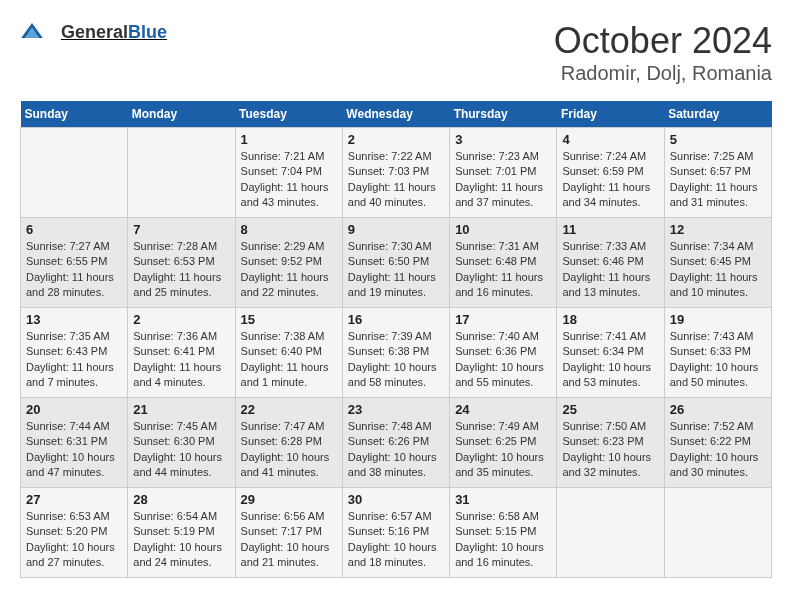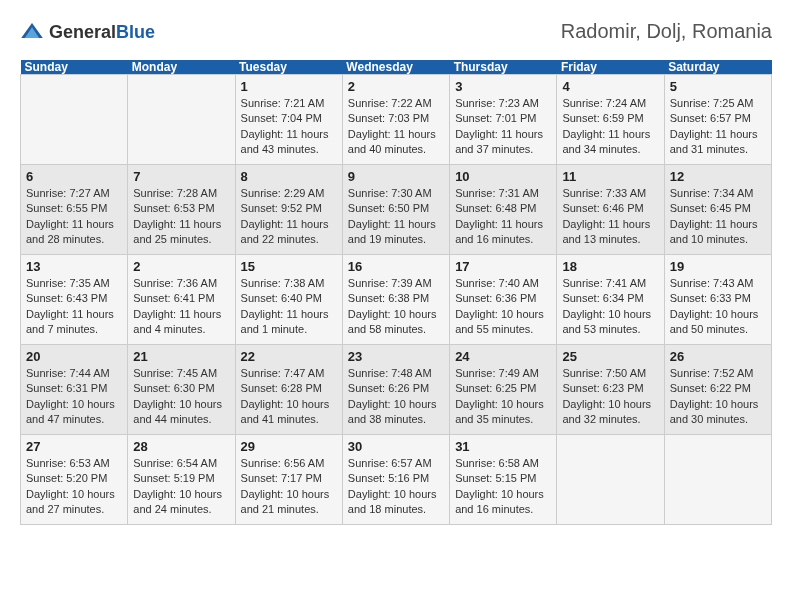--- a/index.html
+++ b/index.html
@@ -12,21 +12,22 @@
     }
     .header {
       display: flex;
       justify-content: space-between;
       align-items: flex-start;
       margin-bottom: 16px;
     }
     .logo {
       display: flex;
       align-items: center;
-      gap: 5px;
+      gap: 17px;
+      text-decoration: underline;
     }
     .logo-text-general {
       font-size: 18px;
       font-weight: bold;
       color: #333;
     }
     .logo-text-blue {
       font-size: 18px;
       font-weight: bold;
       color: #1a5fa8;
@@ -49,21 +50,21 @@
       font-weight: normal;
     }
     table {
       width: 100%;
       border-collapse: collapse;
       font-size: 11px;
     }
     thead tr th {
       background-color: #1a5fa8;
       color: #fff;
-      padding: 0 4px;
+      padding: 6px 4px;
       text-align: left;
       font-size: 12px;
       font-weight: bold;
     }
     tbody tr td {
       border: 1px solid #ccc;
       vertical-align: top;
       padding: 4px 5px;
       width: calc(100% / 7);
       min-height: 80px;
@@ -98,20 +99,21 @@
   <div class="logo">
     <svg class="logo-icon" viewBox="0 0 40 40" xmlns="http://www.w3.org/2000/svg">
       <polygon points="20,5 38,30 2,30" fill="#1a5fa8"></polygon>
       <polygon points="20,12 32,30 8,30" fill="#5ba3d9"></polygon>
     </svg>
     <div>
       <span class="logo-text-general">General</span><span class="logo-text-blue">Blue</span>
     </div>
   </div>
   <div class="title-block">
+    <div class="month-title">October 2024</div>
     <div class="location-title">Radomir, Dolj, Romania</div>
   </div>
 </div>
 
 <table>
   <thead>
     <tr>
     <th>Sunday</th>
         <th>Monday</th>
         <th>Tuesday</th>

